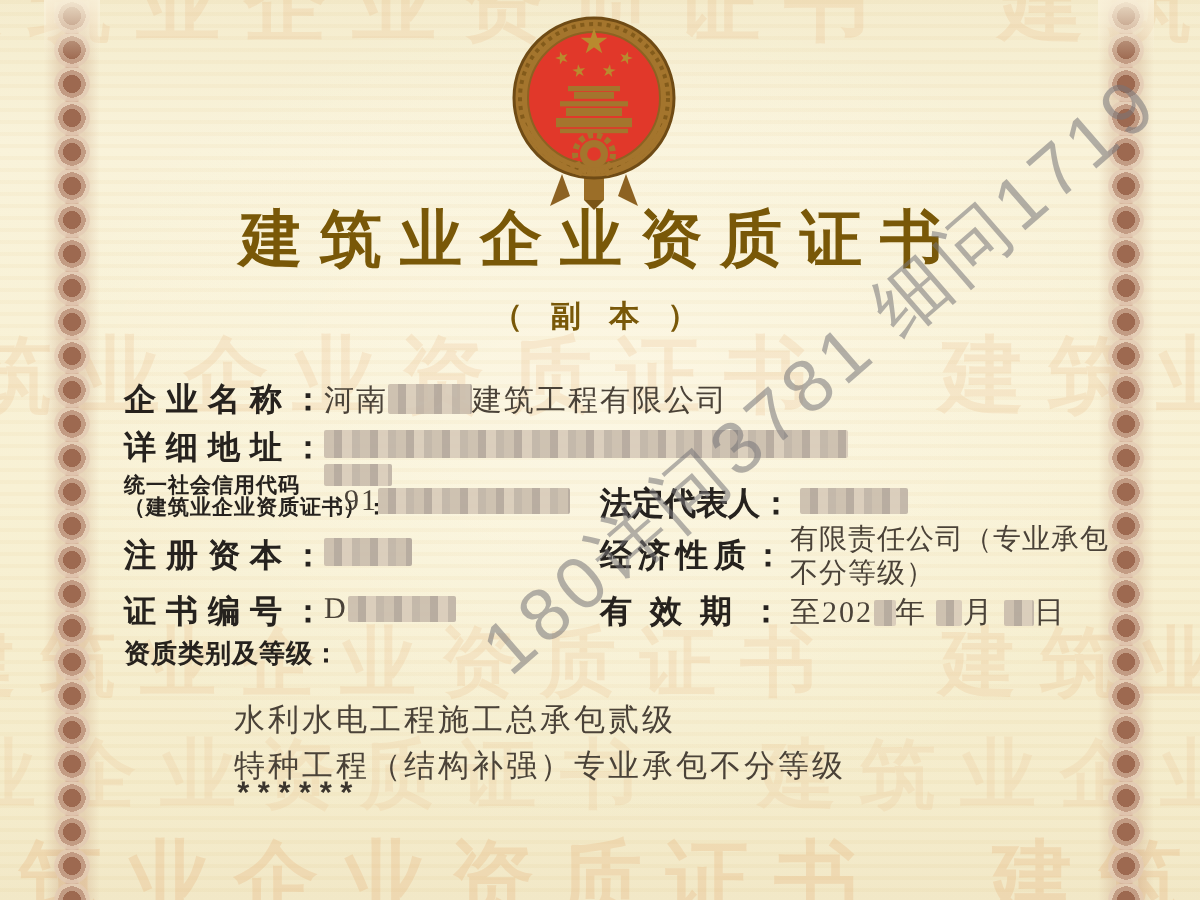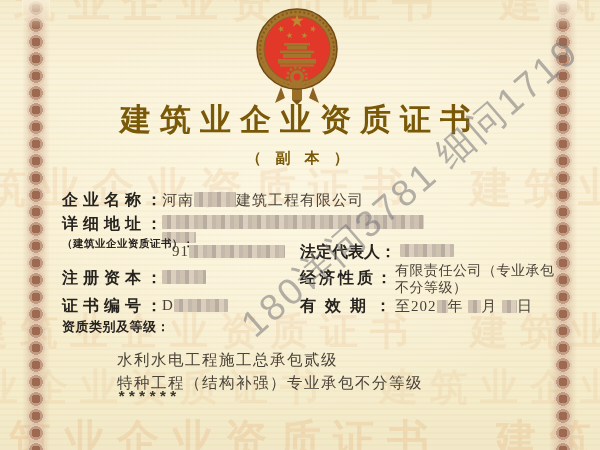--- a/index.html
+++ b/index.html
@@ -140,20 +140,21 @@
 <span class="lbl c1 sp5" style="top:190px;text-align:right;">企业名称：</span>
 <div class="val v1" style="top:191px;">
   <span>河南</span><span class="px" style="width:42px;height:15px;"></span><span>建筑工程有限公司</span>
 </div>
 
 <span class="lbl c1 sp5" style="top:214px;">详细地址：</span>
 <span class="px pxabs" style="left:162px;top:215px;width:262px;height:14px;"></span>
 <span class="px pxabs" style="left:162px;top:232px;width:34px;height:11px;"></span>
 
 <div class="lbl-small" style="top:238px;">
+  <div>统一社会信用代码</div>
   <div>（建筑业企业资质证书）：</div>
 </div>
 <div class="val" style="left:172px;top:243px;">
   <span>91</span><span class="px" style="width:96px;height:13px;"></span>
 </div>
 <span class="lbl c2 sp0" style="top:242px;">法定代表人：</span>
 <span class="px pxabs" style="left:400px;top:244px;width:54px;height:13px;"></span>
 
 <span class="lbl c1 sp5" style="top:268px;">注册资本：</span>
 <div class="val v1" style="top:269px;">

